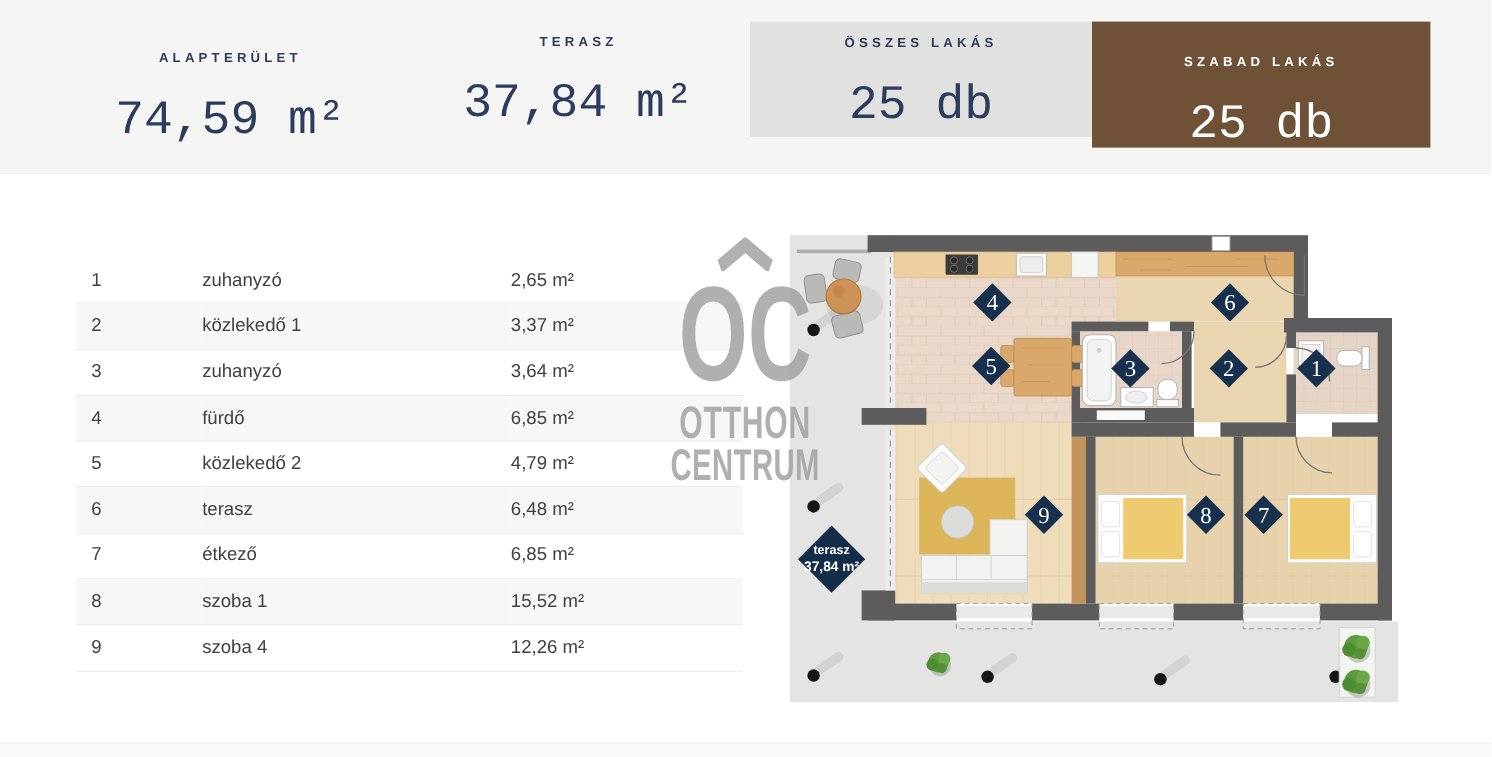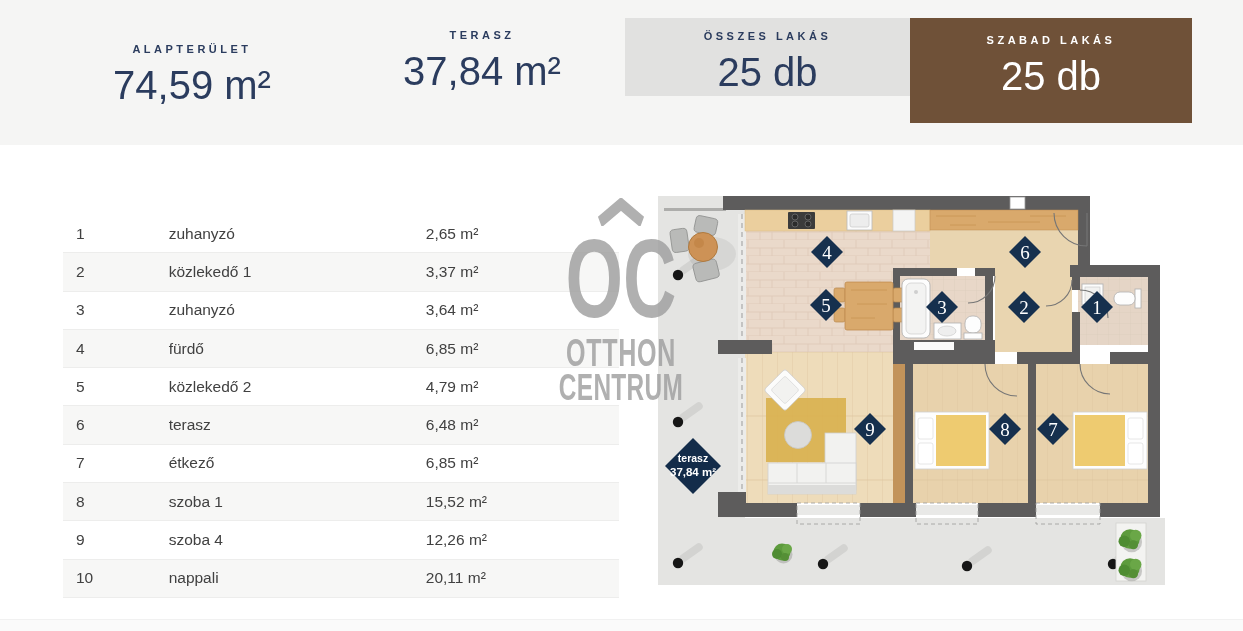--- a/index.html
+++ b/index.html
@@ -4,24 +4,24 @@
 <style>
   html,body{margin:0;padding:0;background:#fff;}
   .page{position:relative;width:1243px;height:631px;background:#ffffff;overflow:hidden;
         font-family:"Liberation Sans",sans-serif;}
 
   
   .topbar{position:absolute;left:0;top:0;width:1243px;height:145px;background:#f5f5f4;}
   .stat{position:absolute;box-sizing:border-box;text-align:center;}
   .stat.s1{left:63px;top:0;width:258px;height:145px;padding-top:43px;}
   .stat.s2{left:353px;top:0;width:258px;height:145px;padding-top:29px;}
-  .stat.s3{left:625px;top:18px;width:285px;height:78px;padding-top:12px;background:#e1e1e0;}
-  .stat.s4{left:910px;top:18px;width:282px;height:105px;padding-top:16px;background:#6f5138;}
+  .stat.s3{left:625px;top:18px;width:285px;height:96px;padding-top:12px;background:#e1e1e0;}
+  .stat.s4{left:910px;top:18px;width:282px;height:105px;padding-top:28px;background:#6f5138;}
   .stat-label{font-size:11px;font-weight:700;letter-spacing:3.5px;color:#2b3c5e;}
-  .stat-value{margin-top:8px;font-family:Liberation Sans, sans-serif;font-size:40px;line-height:44px;color:#2b3c5e;}
+  .stat-value{margin-top:25px;font-family:Liberation Mono, monospace;font-size:40px;line-height:44px;color:#2b3c5e;}
   .stat.s4 .stat-label,.stat.s4 .stat-value{color:#ffffff;}
 
   
   .room-table{position:absolute;left:63px;top:215px;width:556px;border-collapse:collapse;}
   .room-table td{height:37.3px;padding:0;border-bottom:1px solid #ededec;
                  font-size:15.5px;color:#414141;vertical-align:middle;}
   .room-table tr:nth-child(even){background:#f7f7f6;}
   .room-table td.c-num{width:95px;padding-left:13px;}
   .room-table td.c-name{width:263px;}
   .room-table td.c-area{width:198px;}
@@ -104,25 +104,20 @@
         </tr>
         <tr>
           <td class="c-num">8</td>
           <td class="c-name">szoba 1</td>
           <td class="c-area">15,52 m²</td>
         </tr>
         <tr>
           <td class="c-num">9</td>
           <td class="c-name">szoba 4</td>
           <td class="c-area">12,26 m²</td>
-        </tr>
-        <tr>
-          <td class="c-num">10</td>
-          <td class="c-name">nappali</td>
-          <td class="c-area">20,11 m²</td>
         </tr>
       </tbody>
   </table>
 
   <svg class="plan" viewBox="0 0 507 395" width="507" height="395" xmlns="http://www.w3.org/2000/svg">
     <defs>
       <pattern id="tile" width="36" height="16" patternUnits="userSpaceOnUse">
         <path d="M0,8H36M0,16H36M18,0V8M6,8V16M30,8V16" stroke="#dcc6b5" stroke-width="0.7" fill="none"></path>
       </pattern>
       <pattern id="sqtile" width="11" height="11" patternUnits="userSpaceOnUse">

